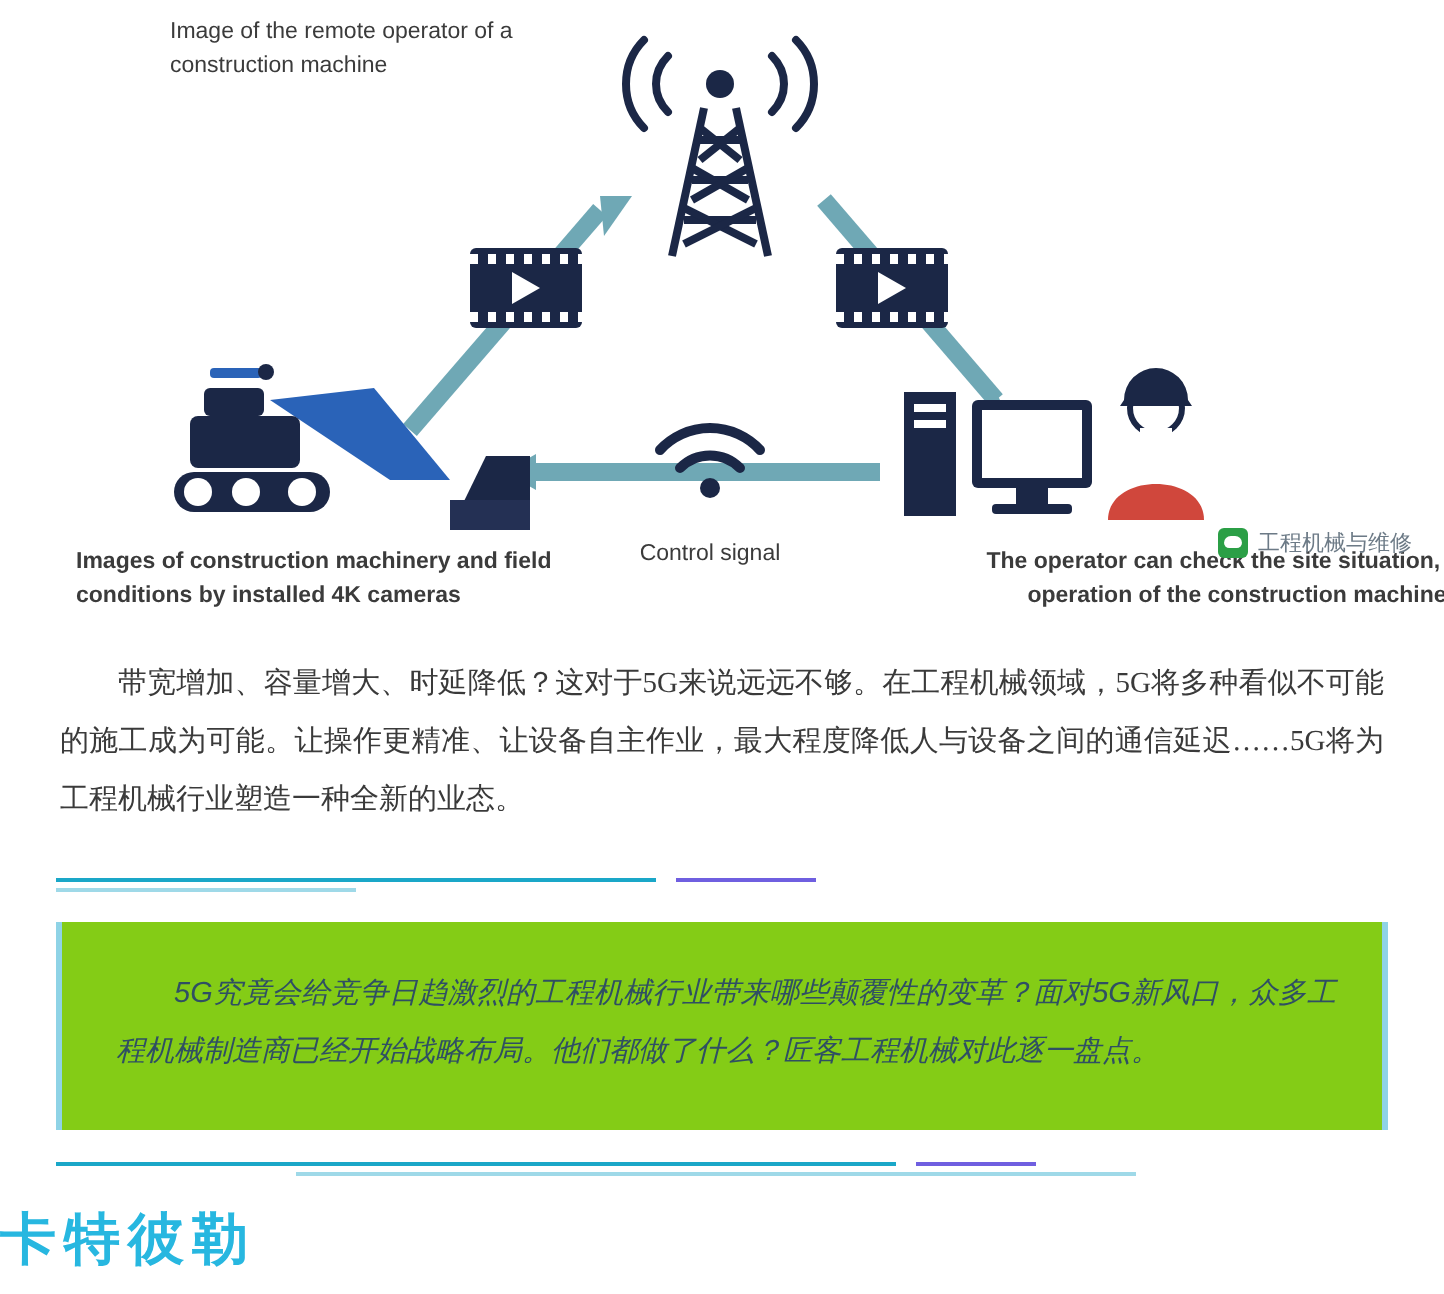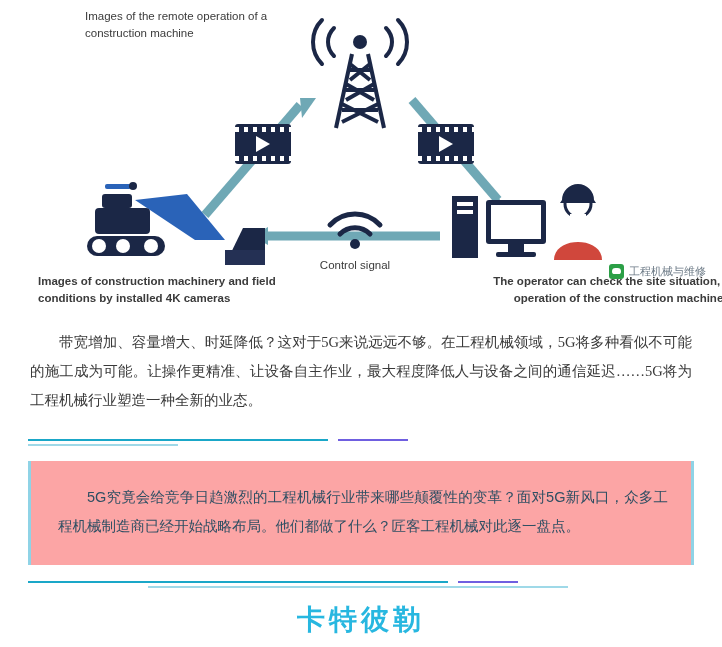--- a/index.html
+++ b/index.html
@@ -50,21 +50,21 @@
   .cap-bottomright {
     left: 452px;
     top: 273px;
     width: 253px;
     text-align: center;
     font-weight: bold;
     margin-left: 40px;
   }
   .cap-control {
     left: 305px;
-    top: 257px;
+    top: 269px;
     width: 100px;
     text-align: center;
   }
 
   
   .tower-wrap {
     position: absolute;
     left: 300px;
     top: 2px;
     width: 120px;
@@ -147,22 +147,23 @@
     height: 2px;
   }
   .d1 { left: 0px;   top: 0px; width: 300px; background: #1aa7c8; }
   .d2 { left: 310px; top: 0px; width: 70px;  background: #6f5fe0; }
   .d3 { left: 0px;   top: 5px; width: 150px; background: #9fd9e8; }
 
   
   .quote-block {
     position: relative;
     margin: 12px 28px 0 28px;
-    background: #fca5a5;
+    background: #84cc16;
     padding: 22px 26px 24px 30px;
+    font-style: italic;
   }
   .quote-block .left-bar {
     position: absolute;
     left: 0; top: 0;
     width: 3px; height: 100%;
     background: #8fd3e6;
   }
   .quote-block .right-bar {
     position: absolute;
     right: 0; top: 0;
@@ -183,21 +184,20 @@
     margin: 16px 28px 0 28px;
     height: 8px;
   }
   .b1 { position:absolute; left: 0px;  top: 0px; width: 420px; height: 2px; background: #1aa7c8; }
   .b2 { position:absolute; left: 430px;top: 0px; width: 60px;  height: 2px; background: #6f5fe0; }
   .b3 { position:absolute; left: 120px;top: 5px; width: 420px; height: 2px; background: #9fd9e8; }
 
   
   .footer-brand {
     margin-top: 12px;
-    text-align: center;
     font-size: 28px;
     font-weight: bold;
     letter-spacing: 4px;
     color: #27b7e0;
     font-family: "Liberation Sans", sans-serif;
   }
 
   
   .account {
     position: absolute;
@@ -315,21 +315,21 @@
   <div class="wifi">
     <svg width="70" height="45" viewBox="0 0 70 45">
       <g stroke="#1b2746" stroke-width="5" fill="none" stroke-linecap="round">
         <path d="M10 20 A34 34 0 0 1 60 20"></path>
         <path d="M20 29 A21 21 0 0 1 50 29"></path>
       </g>
       <circle cx="35" cy="39" r="5" fill="#1b2746"></circle>
     </svg>
   </div>
 
-  <div class="illu-caption cap-topleft">Images of the remote operation of a construction machine</div>
+  <div class="illu-caption cap-topleft">Image of the remote operator of a construction machine</div>
   <div class="illu-caption cap-control">Control signal</div>
   <div class="illu-caption cap-bottomleft">Images of construction machinery and field conditions by installed 4K cameras</div>
   <div class="illu-caption cap-bottomright">The operator can check the site situation, and operation of the construction machine</div>
 
   <div class="account">
     <span class="logo"></span>
     <span>工程机械与维修</span>
   </div>
 </div>
 

